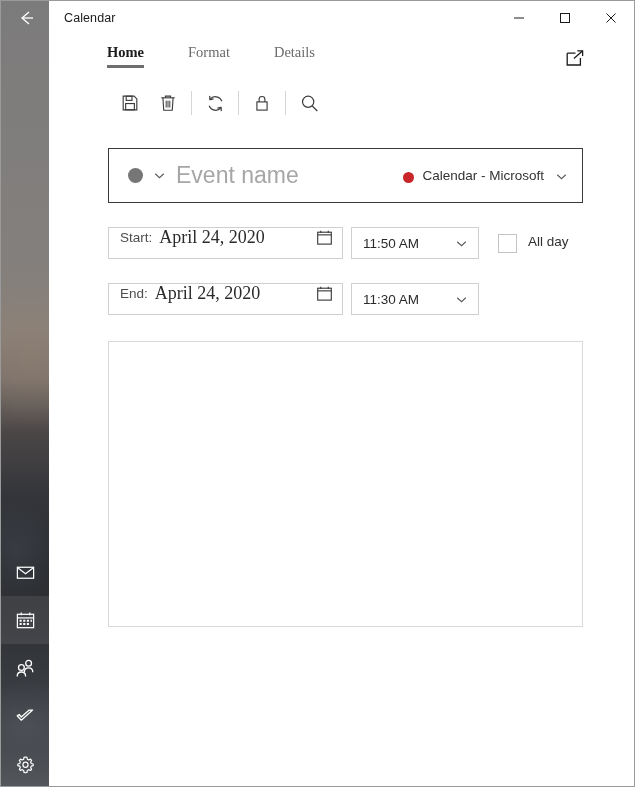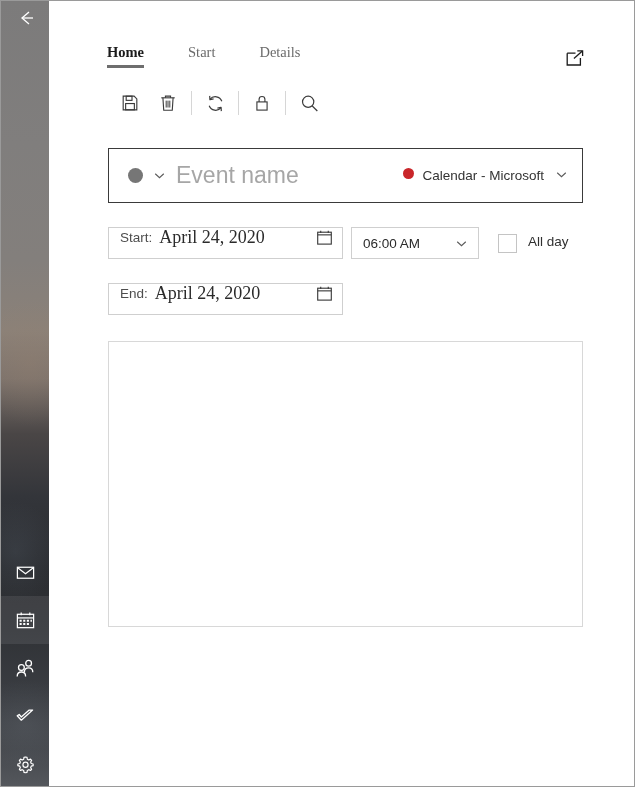--- a/index.html
+++ b/index.html
@@ -247,21 +247,21 @@
     color: #2b2b2b;
     margin-left: 8px;
     min-width: 0;
   }
   .event-name-input::placeholder {
     color: #a6a6a6;
     opacity: 1;
   }
   .calendar-picker {
     display: flex;
-    align-items: flex-start;
+    align-items: flex-end;
     flex: 0 0 auto;
     margin-left: 20px;
   }
   .cal-dot {
     width: 11px;
     height: 11px;
     border-radius: 50%;
     background: #c9262a;
     margin-right: 8px;
   }
@@ -460,25 +460,51 @@
           <svg width="21" height="21" viewBox="0 0 22 22" fill="none">
             <path d="M11 3.1 L12.6 3.5 L12.9 5.5 L14.4 6.3 L16.2 5.4 L17.4 6.7 L16.4 8.4 L17.0 10.0 L19.0 10.5 L19.0 12.2 L17.0 12.7 L16.4 14.3 L17.4 16.0 L16.2 17.3 L14.4 16.4 L12.9 17.2 L12.6 19.2 L11 19.6 L9.4 19.2 L9.1 17.2 L7.6 16.4 L5.8 17.3 L4.6 16.0 L5.6 14.3 L5.0 12.7 L3.0 12.2 L3.0 10.5 L5.0 10.0 L5.6 8.4 L4.6 6.7 L5.8 5.4 L7.6 6.3 L9.1 5.5 L9.4 3.5 Z" stroke="#ffffff" stroke-width="1.25" fill="none" stroke-linejoin="round"></path>
             <circle cx="11" cy="11.3" r="2.7" stroke="#ffffff" stroke-width="1.25" fill="none"></circle>
           </svg>
         </span>
       </div>
 
     </div>
   </div>
 
+  <div class="titlebar">
+    <div class="title-text">Calendar</div>
+    <div class="caption-buttons">
+      <div class="caption-btn">
+        <span>
+          <svg width="12" height="12" viewBox="0 0 12 12">
+              <path d="M1 6 H11" stroke="#1b1b1b" stroke-width="1"></path>
+            </svg>
+        </span>
+      </div>
+      <div class="caption-btn">
+        <span>
+          <svg width="12" height="12" viewBox="0 0 12 12">
+              <rect x="1.5" y="1.5" width="9" height="9" stroke="#1b1b1b" stroke-width="1" fill="none"></rect>
+            </svg>
+        </span>
+      </div>
+      <div class="caption-btn">
+        <span>
+          <svg width="12" height="12" viewBox="0 0 12 12">
+              <path d="M1.5 1.5 L10.5 10.5 M10.5 1.5 L1.5 10.5" stroke="#1b1b1b" stroke-width="1"></path>
+            </svg>
+        </span>
+      </div>
+    </div>
+  </div>
 
   <div class="ribbon">
     <div class="tabstrip">
       <div class="tab active">Home</div>
-      <div class="tab">Start</div>
+      <div class="tab">Format</div>
       <div class="tab">Details</div>
     </div>
     <div class="popout-btn">
       <span>
         <svg width="22" height="22" viewBox="0 0 22 22" fill="none">
           <path d="M3.2 5.2 H11.5 M3.2 5.2 V17.0 H16.4 V10.0" stroke="#1b1b1b" stroke-width="1.3" fill="none"></path>
           <path d="M9.9 10.4 L18.4 2.9" stroke="#1b1b1b" stroke-width="1.3"></path>
           <path d="M13.3 2.9 H18.6 V8.1" stroke="#1b1b1b" stroke-width="1.3" fill="none"></path>
         </svg>
       </span>
@@ -565,21 +591,21 @@
         <span class="date-value">April 24, 2020</span>
         <span class="date-cal-icon">
           <svg width="17" height="17" viewBox="0 0 18 18" fill="none">
             <rect x="1.8" y="3.4" width="14.4" height="12.6" stroke="#3b3b3b" stroke-width="1.2" fill="none"></rect>
             <path d="M1.8 6.2 H16.2" stroke="#3b3b3b" stroke-width="1.2"></path>
             <path d="M5.0 1.9 V4.3 M13.0 1.9 V4.3" stroke="#3b3b3b" stroke-width="1.2"></path>
           </svg>
         </span>
       </div>
       <div class="time-field">
-        <span class="time-value">06:00 AM</span>
+        <span class="time-value">11:50 AM</span>
         <span class="time-chevron">
           <svg width="13" height="13" viewBox="0 0 14 14" fill="none">
             <path d="M2.4 5.1 L7 9.4 L11.6 5.1" stroke="#5a5a5a" stroke-width="1.2" fill="none"></path>
           </svg>
         </span>
       </div>
       <div class="allday-wrap">
         <span class="checkbox"></span>
         <span class="allday-label">All day</span>
       </div>
@@ -590,20 +616,28 @@
         <span class="date-label">End:</span>
         <span class="date-value">April 24, 2020</span>
         <span class="date-cal-icon">
           <svg width="17" height="17" viewBox="0 0 18 18" fill="none">
             <rect x="1.8" y="3.4" width="14.4" height="12.6" stroke="#3b3b3b" stroke-width="1.2" fill="none"></rect>
             <path d="M1.8 6.2 H16.2" stroke="#3b3b3b" stroke-width="1.2"></path>
             <path d="M5.0 1.9 V4.3 M13.0 1.9 V4.3" stroke="#3b3b3b" stroke-width="1.2"></path>
           </svg>
         </span>
       </div>
+      <div class="time-field">
+        <span class="time-value">11:30 AM</span>
+        <span class="time-chevron">
+          <svg width="13" height="13" viewBox="0 0 14 14" fill="none">
+            <path d="M2.4 5.1 L7 9.4 L11.6 5.1" stroke="#5a5a5a" stroke-width="1.2" fill="none"></path>
+          </svg>
+        </span>
+      </div>
     </div>
 
     <div class="notes-box">
       <textarea class="notes-input" placeholder="" style=""></textarea>
     </div>
 
   </div>
 
 </div>
 

